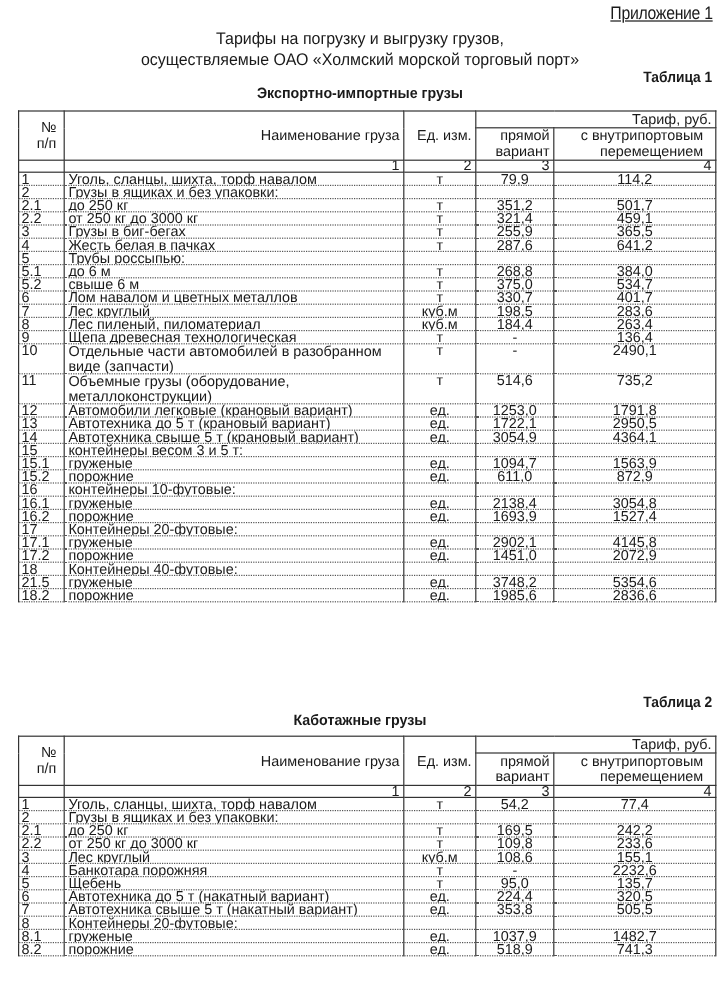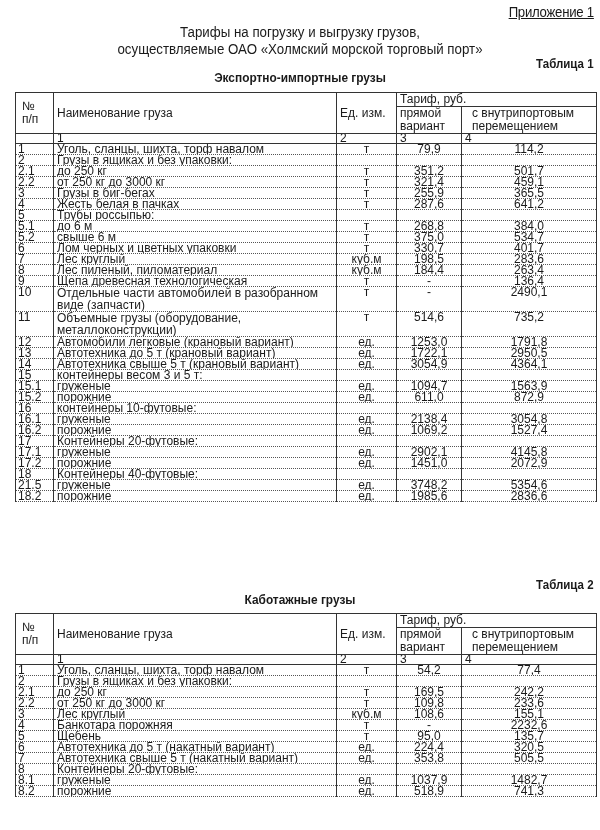--- a/index.html
+++ b/index.html
@@ -29,21 +29,21 @@
   }
   table.tariff {
     position: absolute; left: 15px; width: 581px;
     border-collapse: collapse; table-layout: fixed;
     font-size: 12px; line-height: 10px;
   }
   table.tariff td, table.tariff th {
     border: 1px solid #333; padding: 0 3px; font-weight: normal;
     white-space: nowrap; overflow: hidden;
   }
-  table.tariff thead th { line-height: 13px; text-align: left; vertical-align: middle; }
+  table.tariff thead th { line-height: 13px; text-align: right; vertical-align: middle; }
   table.tariff td.num { text-align: left; padding-left: 2px; }
   table.tariff td.name { text-align: left; padding-left: 3px; }
   table.tariff td.wrap { white-space: normal; line-height: 12px; margin-left: 16px; }
   table.tariff td.c { text-align: center; }
   table.tariff td.top { vertical-align: top; }
   table.tariff tbody tr td { height: 10px; border-top: 1px dotted #555; border-bottom: 1px dotted #555; }
 </style>
 </head>
 <body>
 
@@ -142,21 +142,21 @@
       </tr>
       <tr>
         <td class="num">5.2</td>
         <td class="name">свыше 6 м</td>
         <td class="c">т</td>
         <td class="c">375,0</td>
         <td class="c">534,7</td>
       </tr>
       <tr>
         <td class="num">6</td>
-        <td class="name">Лом черных и цветных упаковки</td>
+        <td class="name">Лом навалом и цветных металлов</td>
         <td class="c">т</td>
         <td class="c">330,7</td>
         <td class="c">401,7</td>
       </tr>
       <tr>
         <td class="num">7</td>
         <td class="name">Лес круглый</td>
         <td class="c">куб.м</td>
         <td class="c">198,5</td>
         <td class="c">283,6</td>
@@ -242,21 +242,21 @@
         <td class="num">16.1</td>
         <td class="name">груженые</td>
         <td class="c">ед.</td>
         <td class="c">2138,4</td>
         <td class="c">3054,8</td>
       </tr>
       <tr>
         <td class="num">16.2</td>
         <td class="name">порожние</td>
         <td class="c">ед.</td>
-        <td class="c">1069,2</td>
+        <td class="c">1693,9</td>
         <td class="c">1527,4</td>
       </tr>
       <tr>
         <td class="num">17</td>
         <td class="name">Контейнеры 20-футовые:</td>
         <td class="c"></td>
         <td class="c"></td>
         <td class="c"></td>
       </tr>
       <tr>

